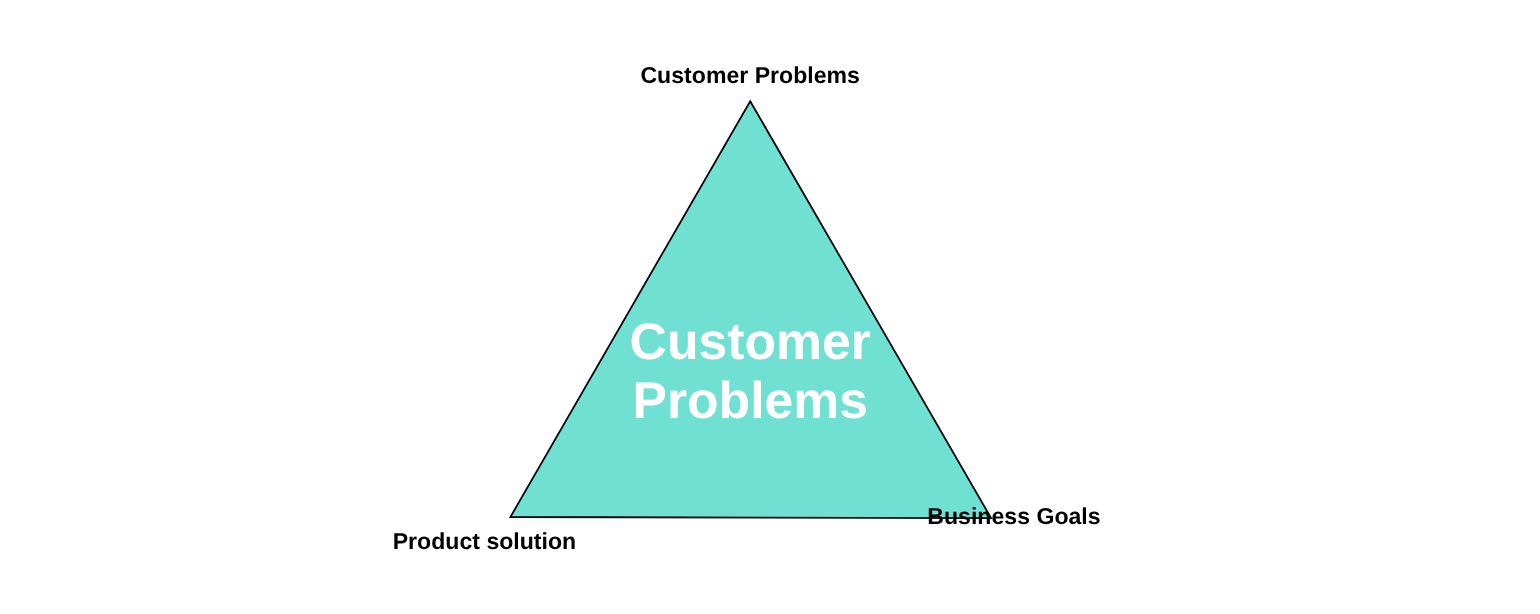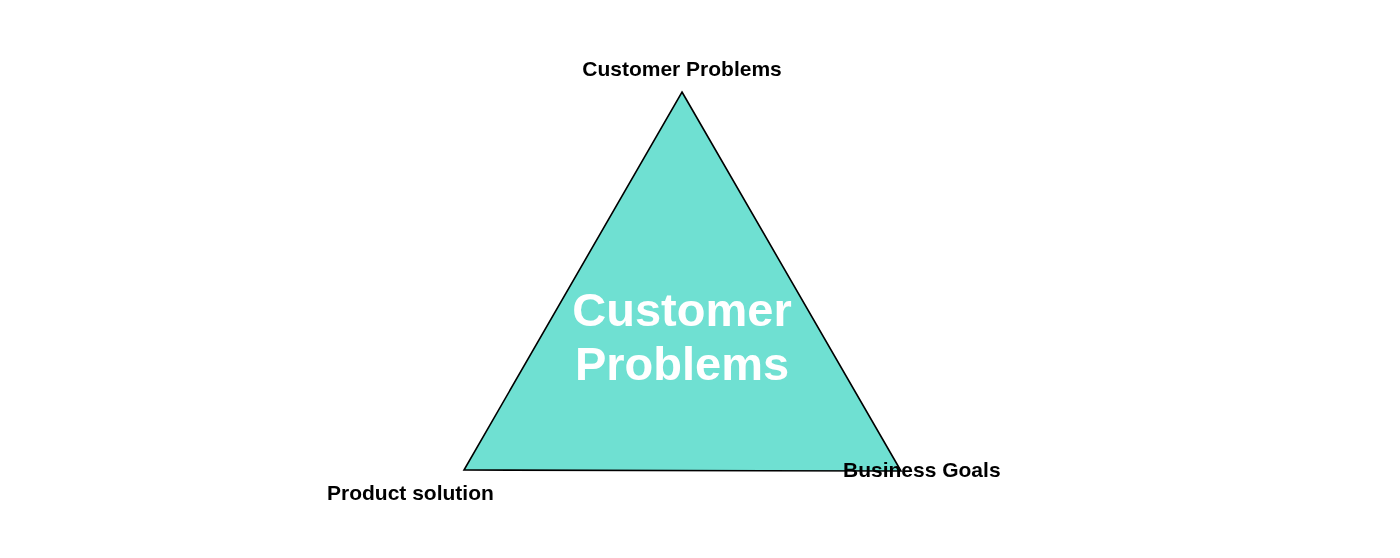--- a/index.html
+++ b/index.html
@@ -38,21 +38,21 @@
   }
   #label-top {
     left: 0;
     top: 58px;
     width: 1400px;
     text-align: center;
     
     transform: translateX(-18px);
   }
   #label-bottom-left {
-    left: 327px;
+    left: 357px;
     top: 482px;
     text-align: left;
   }
   #label-bottom-right {
     left: 843px;
     top: 459px;
     text-align: left;
   }
   #center-text {
     position: absolute;

